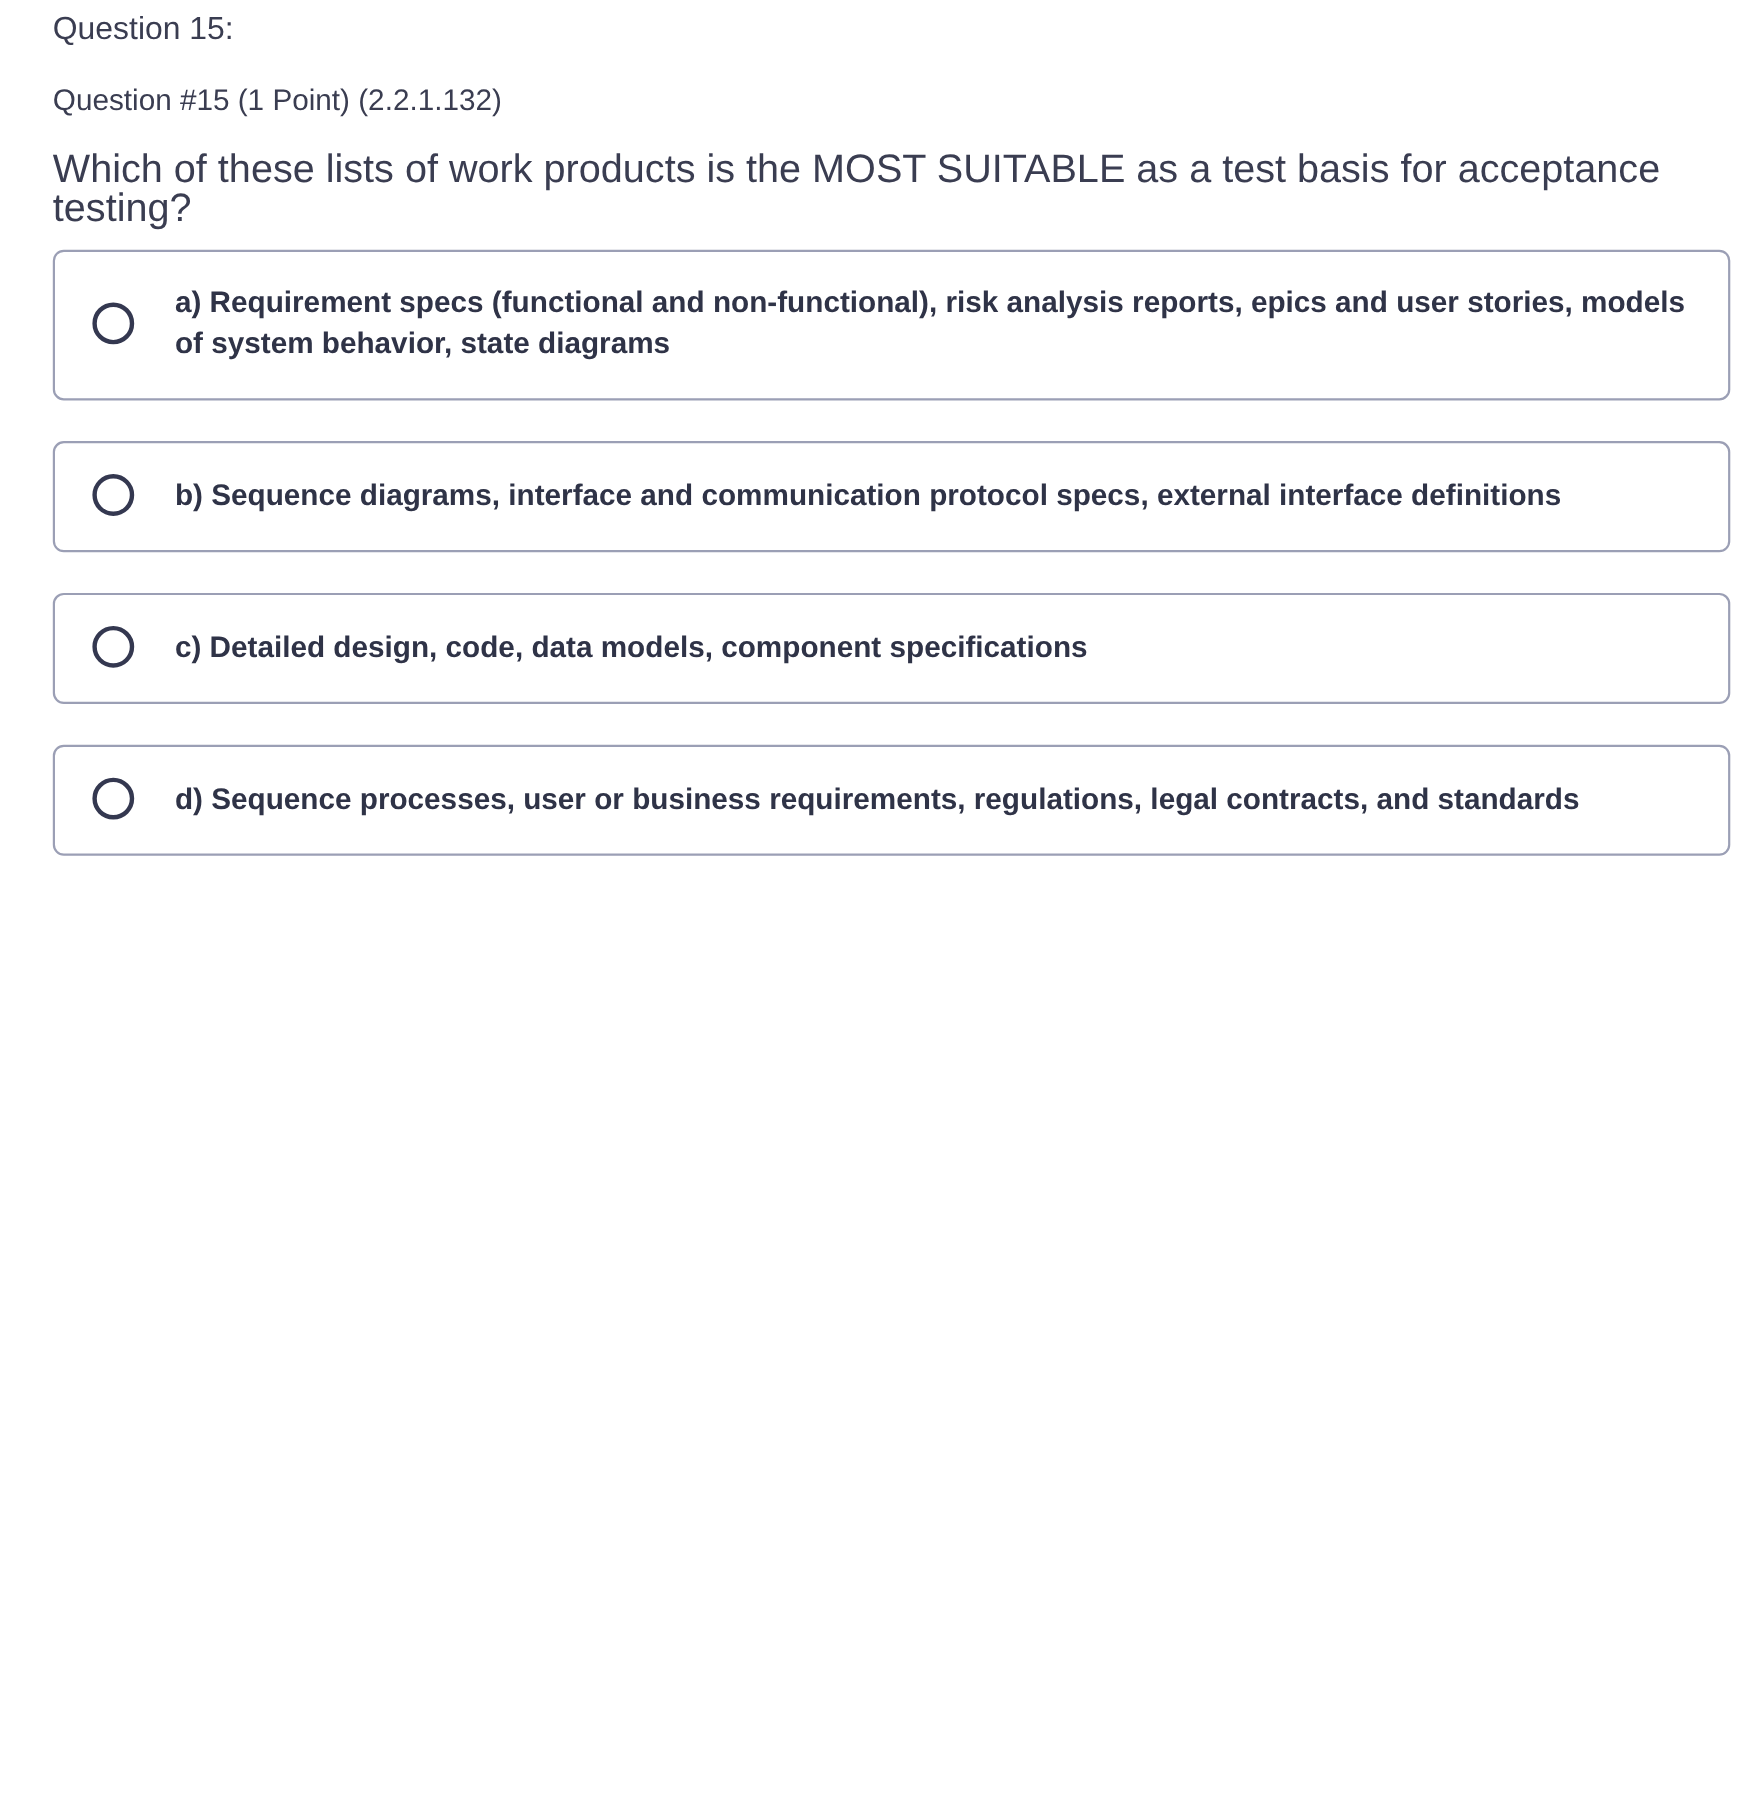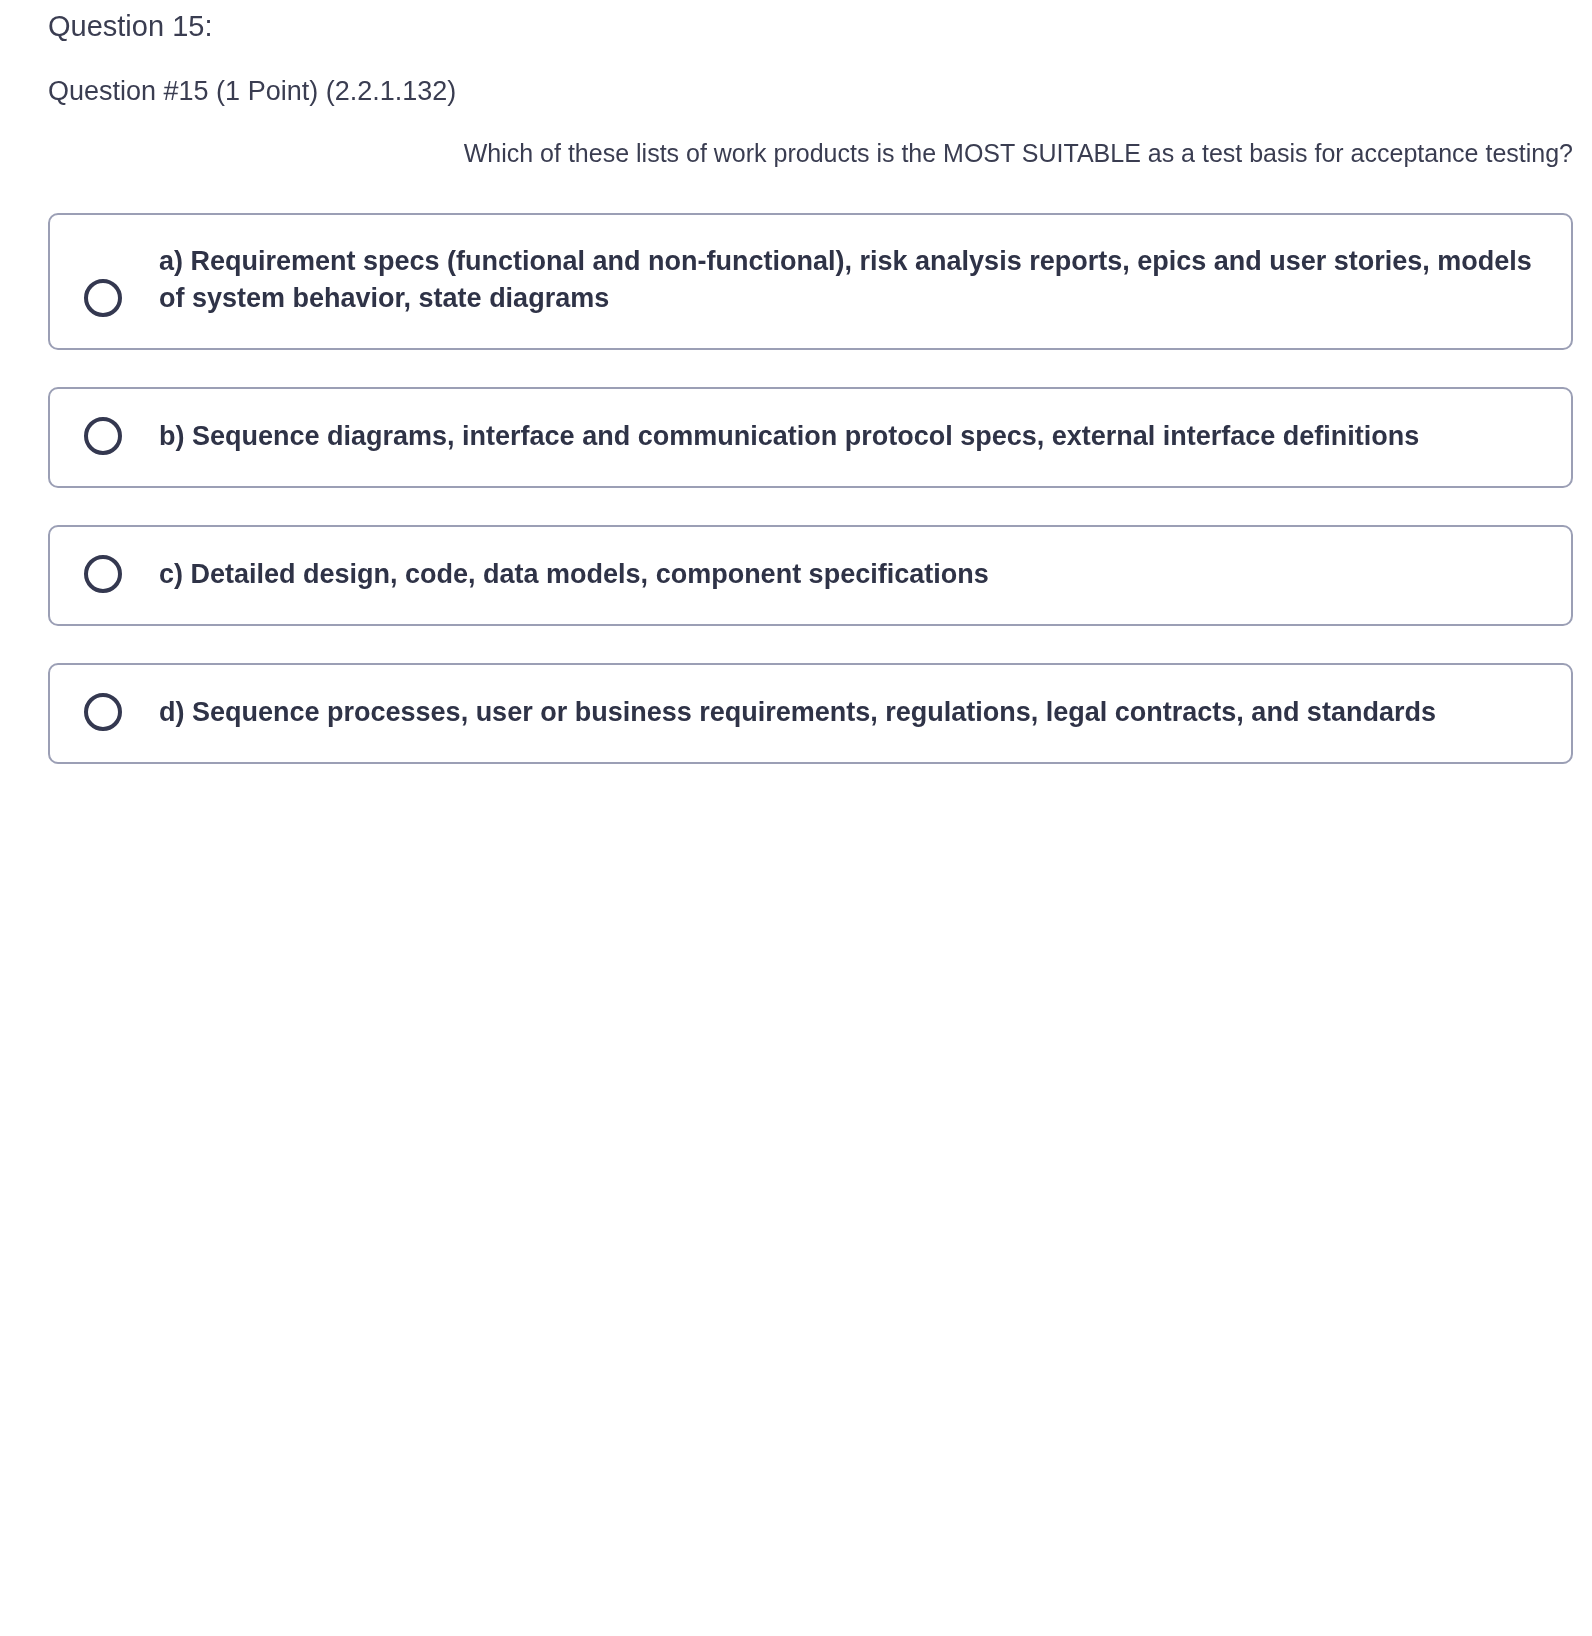--- a/index.html
+++ b/index.html
@@ -22,31 +22,30 @@
     margin-bottom: 29px;
   }
   .q-header {
     font-size: 27px;
     line-height: 36px;
     font-weight: 400;
     color: #3a3d51;
     margin-bottom: 26px;
   }
   .q-text {
-    font-size: 25px;
+    font-size: 36px;
     line-height: 36px;
     font-weight: 400;
     color: #3a3d51;
-    margin-bottom: 42px;
-    text-align: right;
+    margin-bottom: 20px;
   }
   .options { display: block; }
   .option {
     display: flex;
-    align-items: flex-end;
+    align-items: center;
     border: 2px solid #9b9fb5;
     border-radius: 10px;
     background: #ffffff;
     padding: 28px 36px 31px 34px;
     margin-bottom: 37px;
     cursor: pointer;
   }
   .radio {
     display: inline-block;
     width: 38px;

